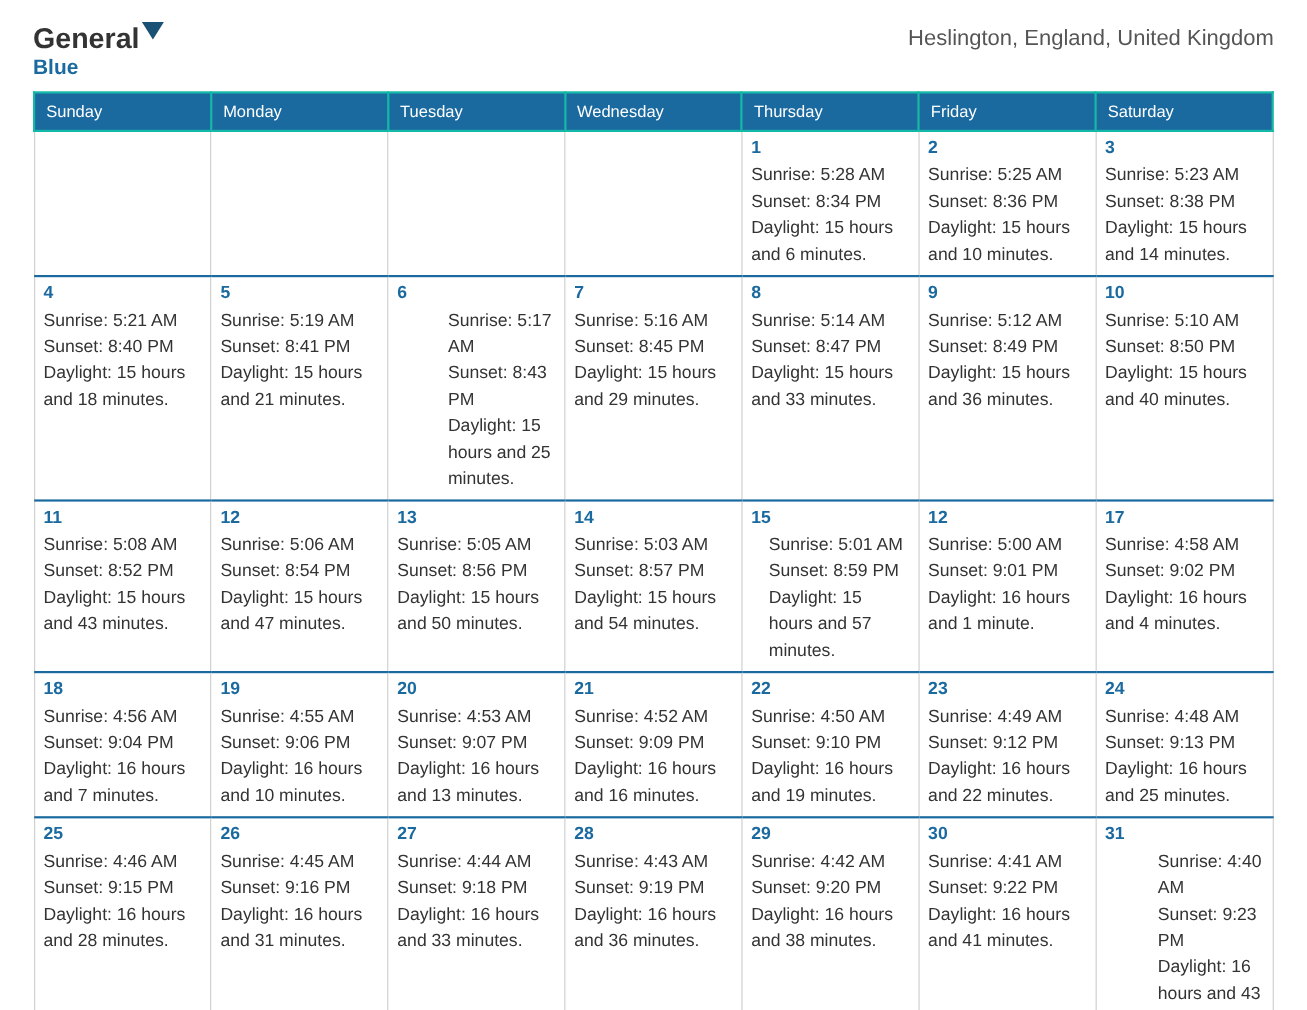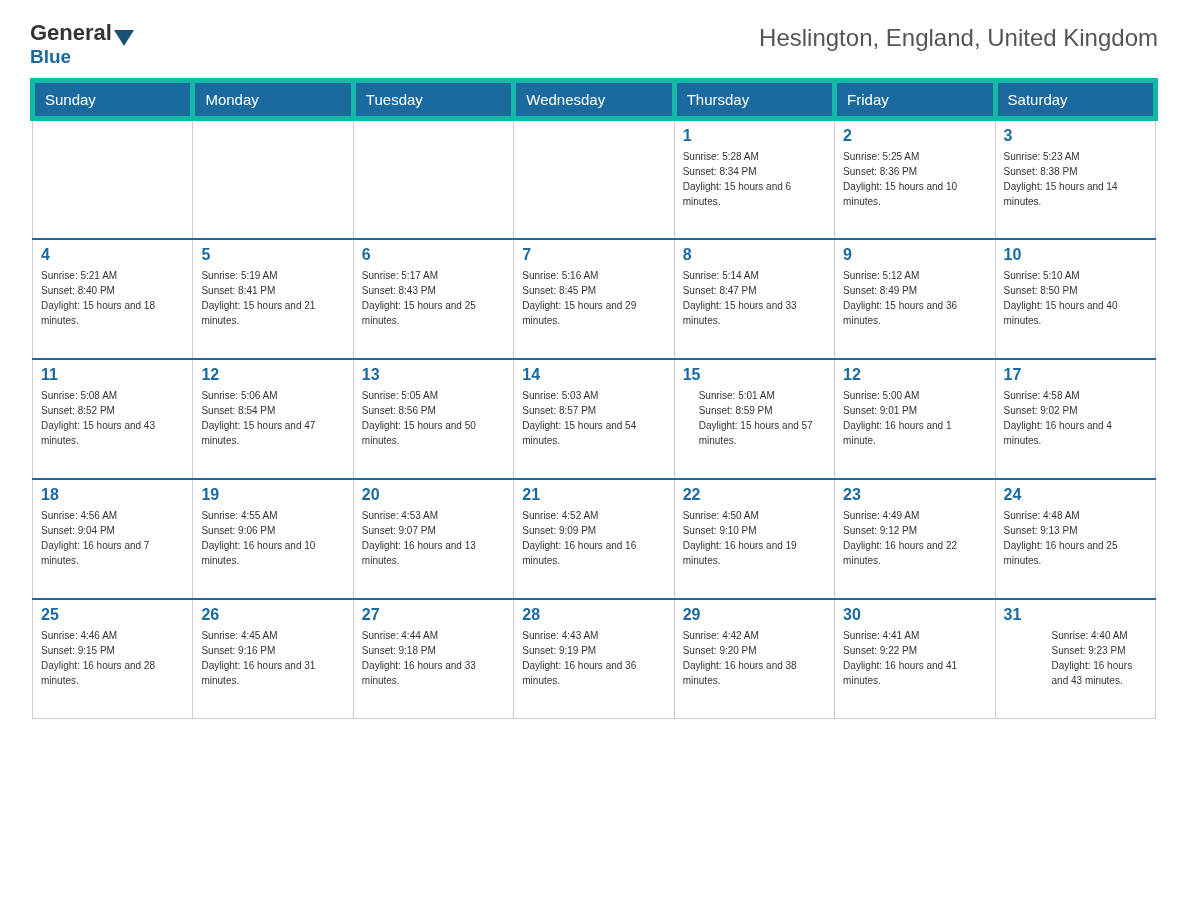--- a/index.html
+++ b/index.html
@@ -17,22 +17,22 @@
       align-items: flex-start;
       margin-bottom: 10px;
     }
     .logo {
       display: flex;
       flex-direction: column;
       align-items: flex-start;
     }
     .logo-text {
       display: flex;
-      align-items: flex-end;
-      font-size: 22px;
+      align-items: flex-start;
+      font-size: 26px;
       font-weight: bold;
       color: #333;
     }
     .logo-general { color: #333; }
     .logo-triangle {
       width: 0;
       height: 0;
       border-left: 10px solid transparent;
       border-right: 10px solid transparent;
       border-top: 16px solid #1a5276;
@@ -47,56 +47,56 @@
     .title-block {
       text-align: right;
     }
     .month-title {
       font-size: 52px;
       font-weight: 300;
       color: #333;
       line-height: 1.1;
     }
     .location {
-      font-size: 24px;
+      font-size: 20px;
       color: #555;
       margin-top: 4px;
     }
     .calendar {
       width: 100%;
       border-collapse: collapse;
       margin-top: 10px;
     }
     .calendar th {
       background-color: #1a6aa0;
       color: #fff;
       padding: 8px 10px;
       text-align: left;
       font-size: 15px;
       font-weight: normal;
-      border: 5px solid #14b8a6;
+      border: 2px solid #14b8a6;
     }
     .calendar td {
       border: 1px solid #ccc;
       vertical-align: top;
       padding: 6px 8px;
       width: 14.28%;
       height: 120px;
       font-size: 12.5px;
       color: #333;
     }
     .day-number {
       font-size: 16px;
       font-weight: bold;
       color: #1a6aa0;
       margin-bottom: 4px;
       display: block;
     }
     .day-info {
-      font-size: 10px;
+      font-size: 16px;
       color: #333;
       line-height: 1.5;
     }
     .empty-cell {
       background: #fff;
     }
     tr:not(:first-child) td {
       border-top: 2px solid #1a6aa0;
     }
   </style>
@@ -163,21 +163,21 @@
 Daylight: 15 hours and 18 minutes.</div>
         </td>
         <td>
           <span class="day-number">5</span>
           <div class="day-info" style="white-space: pre-line;">Sunrise: 5:19 AM
 Sunset: 8:41 PM
 Daylight: 15 hours and 21 minutes.</div>
         </td>
         <td>
           <span class="day-number">6</span>
-          <div class="day-info" style="white-space: pre-line;">Sunrise: 5:17 AM
+          <div class="day-info" style="white-space: pre-line; margin-left: 46px;">Sunrise: 5:17 AM
 Sunset: 8:43 PM
 Daylight: 15 hours and 25 minutes.</div>
         </td>
         <td>
           <span class="day-number">7</span>
           <div class="day-info" style="white-space: pre-line;">Sunrise: 5:16 AM
 Sunset: 8:45 PM
 Daylight: 15 hours and 29 minutes.</div>
         </td>
         <td>

